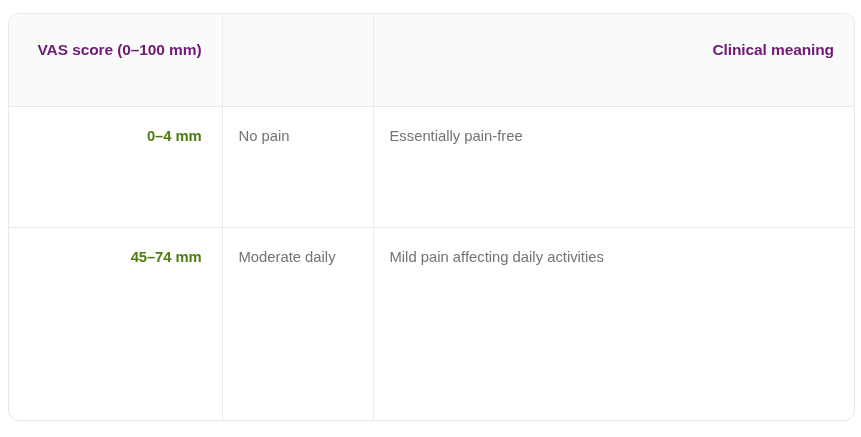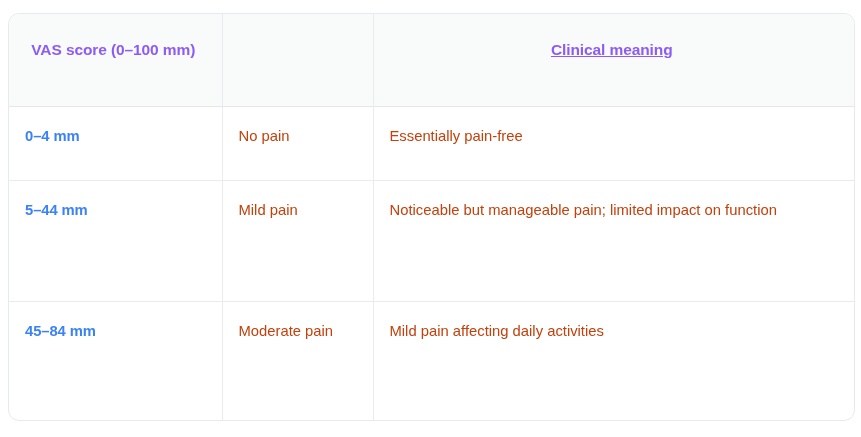--- a/index.html
+++ b/index.html
@@ -39,51 +39,52 @@
   table.vas-table col.c2 { width: 151px; }
   table.vas-table col.c3 { width: 481px; }
 
   thead tr {
     background: #f9fafa;
   }
 
   thead th {
     height: 92px;
     vertical-align: top;
-    text-align: center;
+    text-align: right;
     padding: 24px 20px 0 16px;
     box-sizing: border-box;
     border-right: 1px solid #e9ebee;
     border-bottom: 1px solid #e5e7eb;
     font-size: 15.5px;
     font-weight: 700;
-    color: #8b5cf6;
+    color: #701a75;
     line-height: 1.52;
     letter-spacing: -0.1px;
   }
-  thead th:last-child { border-right: none; text-decoration: underline; }
+  thead th:last-child { border-right: none; }
 
   tbody td {
     vertical-align: top;
     text-align: left;
     padding: 18px 20px 0 16px;
     box-sizing: border-box;
     border-right: 1px solid #e9ebee;
     border-bottom: 1px solid #e9ebee;
     font-size: 14.8px;
     line-height: 1.62;
-    color: #c2410c;
+    color: #737373;
   }
   tbody td:last-child { border-right: none; margin-top: 6px; }
   tbody tr:last-child td { border-bottom: none; }
 
   tbody td.score {
     font-weight: 700;
-    color: #3b82f6;
+    color: #4d7c0f;
     letter-spacing: -0.1px;
+    text-align: right;
   }
 
   tbody tr.r1 td { height: 54px; }
   tbody tr.r2 td { height: 88px; }
   tbody tr.r3 td { height: 86px; }
   tbody tr.r4 td { height: 88px; }
 </style>
 </head>
 <body>
 
@@ -100,25 +101,20 @@
         <th></th>
         <th>Clinical meaning</th>
       </tr>
     </thead>
     <tbody>
       <tr class="r1">
         <td class="score">0–4 mm</td>
         <td>No pain</td>
         <td>Essentially pain-free</td>
       </tr>
-      <tr class="r2">
-        <td class="score">5–44 mm</td>
-        <td>Mild pain</td>
-        <td>Noticeable but manageable pain; limited impact on function</td>
-      </tr>
       <tr class="r3">
-        <td class="score">45–84 mm</td>
-        <td>Moderate pain</td>
+        <td class="score">45–74 mm</td>
+        <td>Moderate daily</td>
         <td>Mild pain affecting daily activities</td>
       </tr>
     </tbody>
   </table>
 </div>
 
 </body></html>

